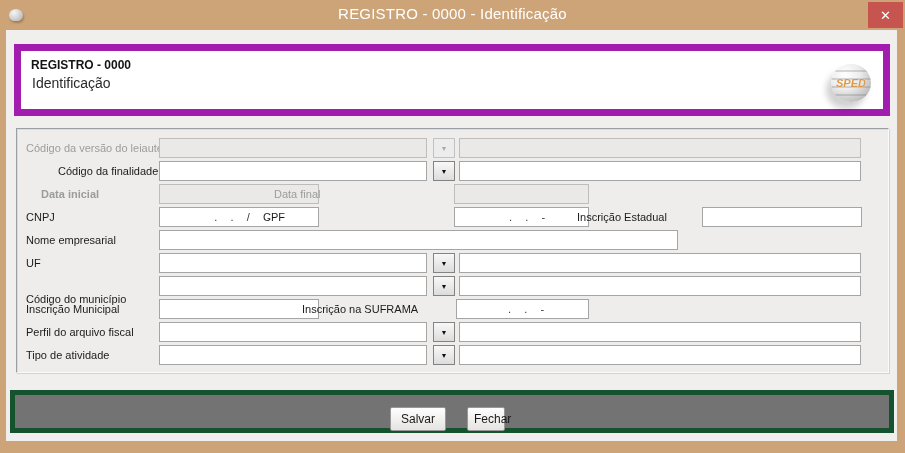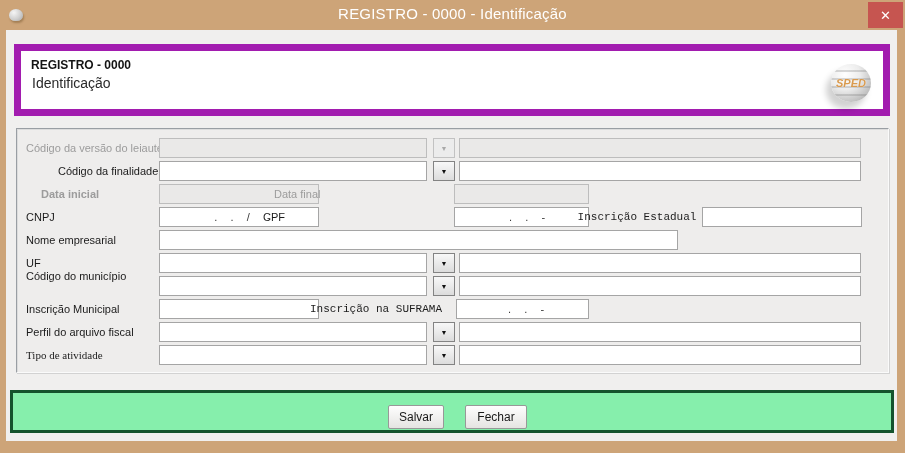--- a/index.html
+++ b/index.html
@@ -50,40 +50,40 @@
   .form-panel{
     position:absolute;left:16px;top:128px;width:873px;height:245px;box-sizing:border-box;
     background:#eeedec;
     border:1px solid;border-color:#999ea3 #fafafa #fafafa #999ea3;
     box-shadow:inset 1px 1px 0 #dcdcdc, 1px 1px 0 #d2d2d2;
   }
   .row-label{
     position:absolute;font-size:11px;color:#1b1b1b;line-height:20px;white-space:nowrap;
   }
   .row-label.dim{color:#9c9c9c;}
-  .r-align{text-align:center;font-family:Liberation Mono, monospace;}
+  .r-align{text-align:left;}
   .tb{
     position:absolute;height:20px;box-sizing:border-box;border:1px solid #a5a5a5;
     background:#ffffff;color:#222;padding:0 3px;
     font-family:"Liberation Sans",sans-serif;font-size:11px;
   }
   .tb.dim{background:#eae9e8;border-color:#bdbdbd;}
   .tb.mask{text-align:center;letter-spacing:1px;color:#3a3a3a;}
   .drop{
     position:absolute;width:22px;height:20px;box-sizing:border-box;padding:0;
     border:1px solid #838383;background:linear-gradient(#f8f8f8,#dcdcdc);
     display:flex;align-items:center;justify-content:center;cursor:default;
   }
   .drop span{font-size:7px;line-height:7px;color:#111;}
   .drop.dim{border-color:#c2c2c2;background:#ececec;}
   .drop.dim span{color:#a9a9a9;}
   
   .footer-panel{
     position:absolute;left:10px;top:390px;width:884px;height:43px;box-sizing:border-box;
-    background:#86efac;border:3px solid #14532d;
+    background:#737373;border:5px solid #14532d;
   }
   .btn{
     position:absolute;top:12px;height:24px;box-sizing:border-box;
     border:1px solid #989898;border-radius:2px;
     background:linear-gradient(#fefefe,#e5e4e2);
     font-family:"Liberation Sans",sans-serif;font-size:12px;color:#1a1a1a;
   }
 </style>
 </head>
 <body>
@@ -138,44 +138,44 @@
     <div class="row-label" style="left:9px;top:101px;">Nome empresarial</div>
     <input class="tb" style="left: 142px; top: 101px; width: 519px;" value="">
 
     <div class="row-label" style="left:9px;top:124px;">UF</div>
     <input class="tb" style="left: 142px; top: 124px; width: 268px;" value="">
     <button class="drop" style="left:416px;top:124px;">
         <span>▼</span>
       </button>
     <input class="tb" style="left: 442px; top: 124px; width: 402px;" value="">
 
-    <div class="row-label" style="left:9px;top:137px;">Código do município</div>
+    <div class="row-label" style="left:9px;top:160px;">Código do município</div>
     <input class="tb" style="left: 142px; top: 147px; width: 268px;" value="">
     <button class="drop" style="left:416px;top:147px;">
         <span>▼</span>
       </button>
     <input class="tb" style="left: 442px; top: 147px; width: 402px;" value="">
 
     <div class="row-label" style="left:9px;top:170px;">Inscrição Municipal</div>
     <input class="tb" style="left: 142px; top: 170px; width: 160px;" value="">
     <div class="row-label r-align" style="left:285px;top:170px;width:148px;">Inscrição na SUFRAMA</div>
     <input class="tb mask" style="left: 439px; top: 170px; width: 133px;" value="  .   .   -">
 
     <div class="row-label" style="left:9px;top:193px;">Perfil do arquivo fiscal</div>
     <input class="tb" style="left: 142px; top: 193px; width: 268px;" value="">
     <button class="drop" style="left:416px;top:193px;">
         <span>▼</span>
       </button>
     <input class="tb" style="left: 442px; top: 193px; width: 402px;" value="">
 
-    <div class="row-label" style="left:9px;top:216px;font-family:Liberation Serif, serif;">Tipo de atividade</div>
+    <div class="row-label" style="left:9px;top:216px;">Tipo de atividade</div>
     <input class="tb" style="left: 142px; top: 216px; width: 268px;" value="">
     <button class="drop" style="left:416px;top:216px;">
         <span>▼</span>
       </button>
     <input class="tb" style="left: 442px; top: 216px; width: 402px;" value="">
   </div>
 
   <div class="footer-panel">
     <button class="btn" style="left:375px;width:56px;">Salvar</button>
-    <button class="btn" style="left:452px;width:62px;">Fechar</button>
+    <button class="btn" style="left:452px;width:38px;">Fechar</button>
   </div>
 </div>
 
 </body></html>

